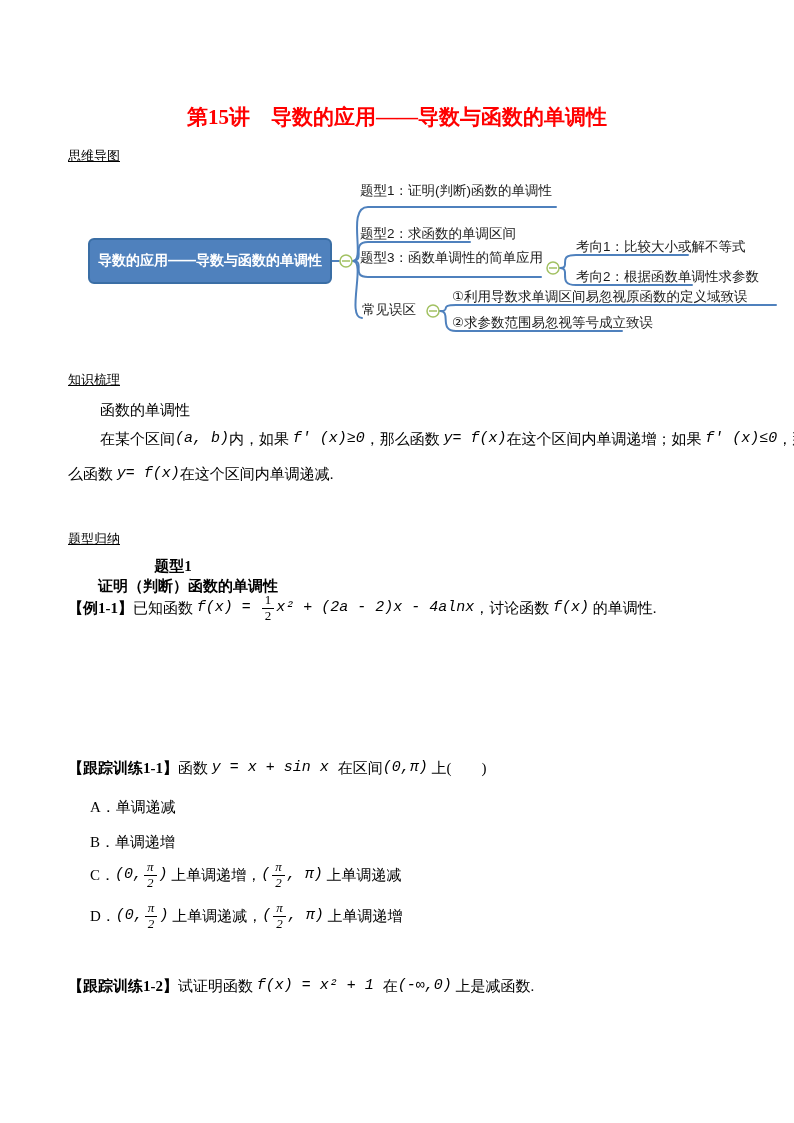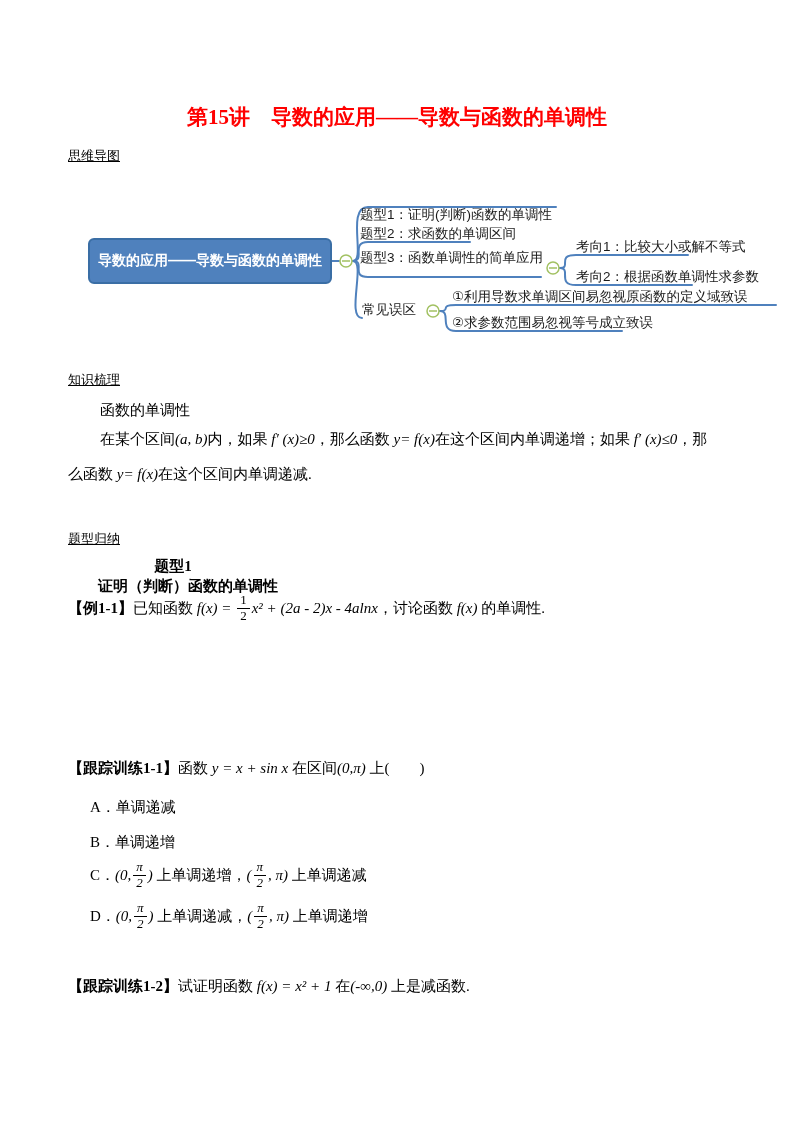--- a/index.html
+++ b/index.html
@@ -31,21 +31,21 @@
     position:absolute;font-size:13.5px;line-height:17px;
     font-family:"Liberation Sans","DejaVu Sans",sans-serif;color:#1a1a1a;
     white-space:nowrap;
   }
   .bodyline{
     font-size:15px;line-height:20px;
     display:flex;align-items:center;
   }
   .bodyline span{white-space:pre;}
   .cn{font-style:normal;}
-  .math{font-style:italic;font-family:Liberation Serif, serif;}
+  .math{font-style:italic;font-family:Liberation Mono, monospace;}
   .blabel{font-weight:bold;}
   .bold{font-weight:bold;flex-direction:column;}
   .frac{
     display:inline-flex;flex-direction:column;align-items:center;
     vertical-align:middle;line-height:1.1;font-size:13px;margin:0 2px;
     font-family:"Liberation Serif","DejaVu Serif",serif;
   }
   .frac .num{padding:0 3px;border-bottom:1px solid #000;}
   .frac.it{font-style:italic;}
   .frac.up{font-style:normal;}
@@ -84,21 +84,21 @@
         </g>
         <g>
           <circle cx="433" cy="131" r="6"></circle>
             <line x1="429" y1="131" x2="437" y2="131"></line>
         </g>
       </g>
     </svg>
 
     <div class="mm-root">导数的应用——导数与函数的单调性</div>
 
-    <div class="mm-label" style="left:360px;top:26px">题型1：证明(判断)函数的单调性</div>
+    <div class="mm-label" style="left:360px;top:2px">题型1：证明(判断)函数的单调性</div>
     <div class="mm-label" style="left:360px;top:45px">题型2：求函数的单调区间</div>
     <div class="mm-label" style="left:360px;top:69px">题型3：函数单调性的简单应用</div>
     <div class="mm-label" style="left:362px;top:121px">常见误区</div>
     <div class="mm-label" style="left:576px;top:58px">考向1：比较大小或解不等式</div>
     <div class="mm-label" style="left:576px;top:88px">考向2：根据函数单调性求参数</div>
     <div class="mm-label" style="left:452px;top:108px">①利用导数求单调区间易忽视原函数的定义域致误</div>
     <div class="mm-label" style="left:452px;top:134px">②求参数范围易忽视等号成立致误</div>
   </div>
 
   <div class="abs sec-label" style="top:371px">知识梳理</div>

